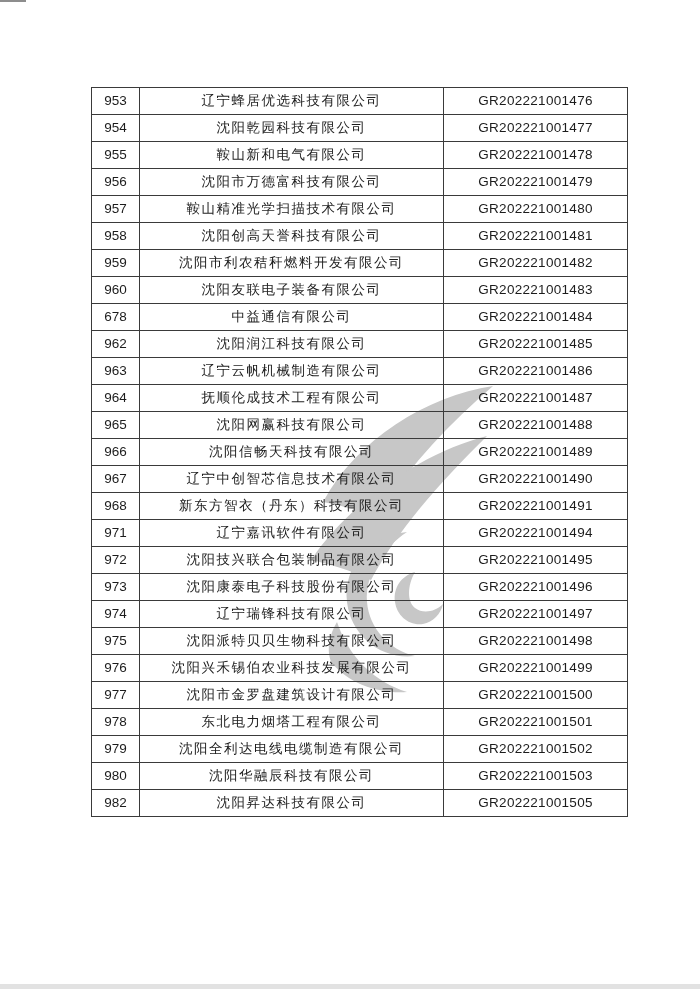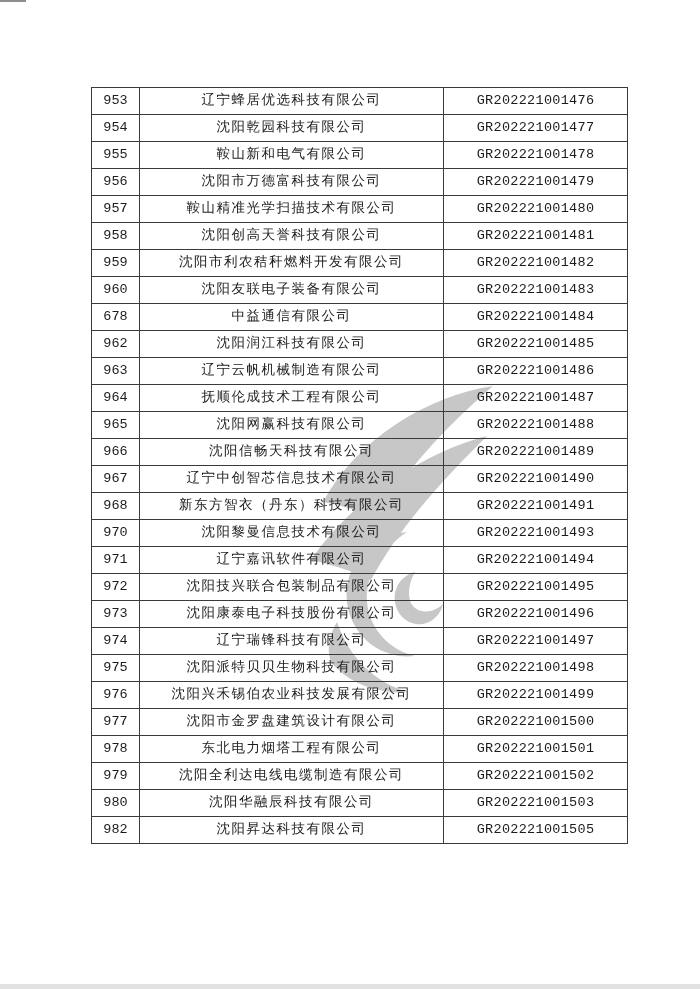--- a/index.html
+++ b/index.html
@@ -6,21 +6,21 @@
     margin: 0;
     padding: 0;
     background: #ffffff;
   }
   .page {
     position: relative;
     width: 700px;
     height: 989px;
     background: #ffffff;
     overflow: hidden;
-    font-family: Liberation Mono, monospace;
+    font-family: Liberation Sans, sans-serif;
     color: #1c1c1c;
   }
   .scan-mark-top {
     position: absolute;
     left: 0; top: 0;
     width: 26px; height: 2px;
     background: #8d8d8d;
   }
   .scan-edge-bottom {
     position: absolute;
@@ -161,25 +161,20 @@
           <td class="col-no">967</td>
           <td class="col-company">辽宁中创智芯信息技术有限公司</td>
           <td class="col-code">GR202221001490</td>
         </tr>
         <tr>
           <td class="col-no">968</td>
           <td class="col-company">新东方智衣（丹东）科技有限公司</td>
           <td class="col-code">GR202221001491</td>
         </tr>
         <tr>
-          <td class="col-no">970</td>
-          <td class="col-company">沈阳黎曼信息技术有限公司</td>
-          <td class="col-code">GR202221001493</td>
-        </tr>
-        <tr>
           <td class="col-no">971</td>
           <td class="col-company">辽宁嘉讯软件有限公司</td>
           <td class="col-code">GR202221001494</td>
         </tr>
         <tr>
           <td class="col-no">972</td>
           <td class="col-company">沈阳技兴联合包装制品有限公司</td>
           <td class="col-code">GR202221001495</td>
         </tr>
         <tr>

